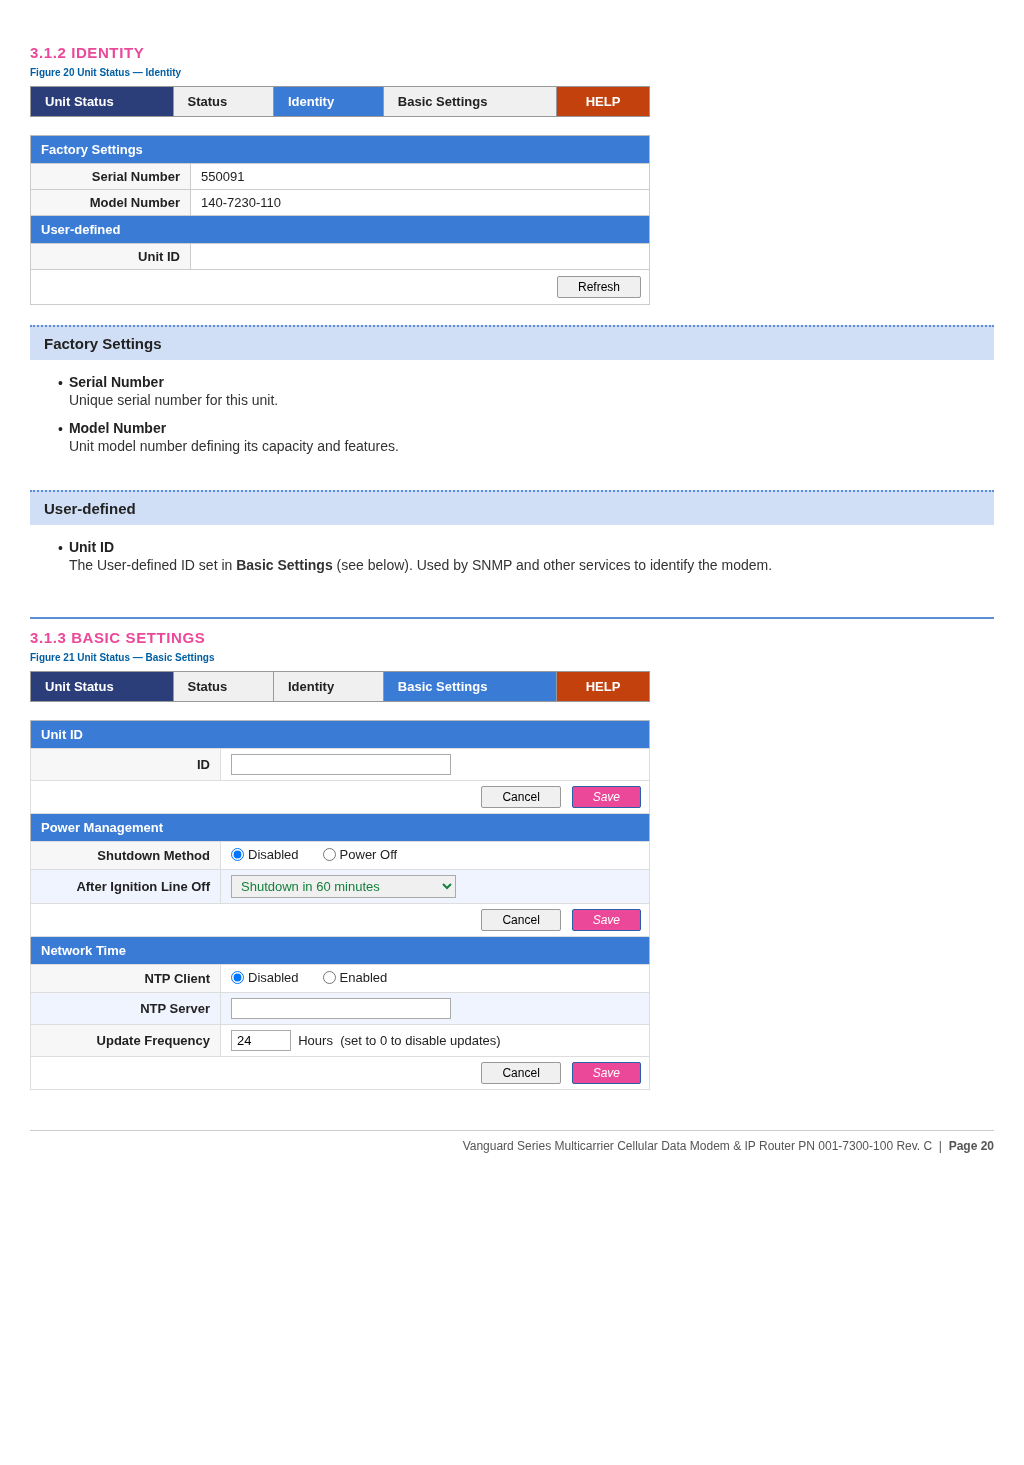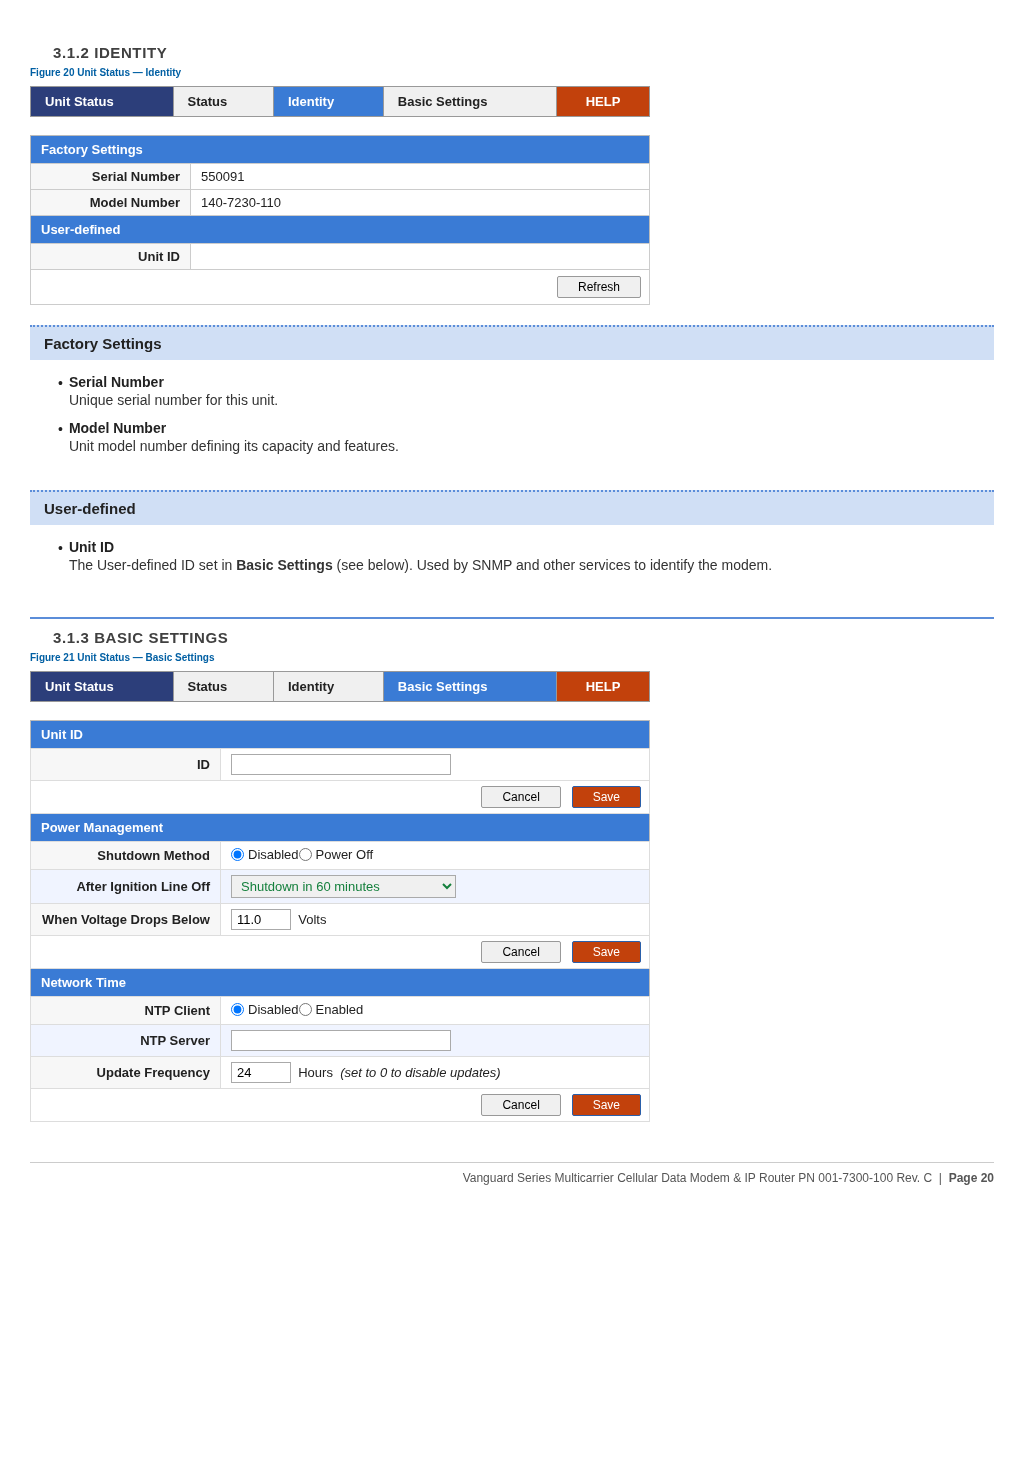--- a/index.html
+++ b/index.html
@@ -10,25 +10,24 @@
       color: #222;
       width: 1024px;
       min-height: 1465px;
       padding: 20px 30px 40px 30px;
     }
 
     
     .section-heading {
       font-size: 15px;
       font-weight: normal;
-      color: #404040;
+      color: #ec4899;
       margin-bottom: 6px;
       margin-top: 24px;
       letter-spacing: 0.04em;
-      margin-left: 23px;
     }
     .section-heading span {
       font-weight: bold;
     }
 
     .figure-caption {
       font-size: 10px;
       font-weight: bold;
       color: #005fa3;
       margin-bottom: 8px;
@@ -142,23 +141,24 @@
     
     .btn {
       padding: 3px 20px;
       border: 1px solid #999;
       background: #f0f0f0;
       font-size: 12px;
       cursor: pointer;
       border-radius: 2px;
     }
     .btn-blue {
-      background: #c2410c;
+      background: #ec4899;
       color: #fff;
       border: 1px solid #2a5faa;
+      font-style: italic;
     }
 
     
     .form-table {
       border-collapse: collapse;
       width: 620px;
       border: 1px solid #bbb;
       margin-bottom: 20px;
     }
     .form-table td {
@@ -204,21 +204,21 @@
       border: 1px solid #aaa;
       padding: 2px 5px;
       font-size: 13px;
       background: #f0f0f0;
       color: #15803d;
       width: 225px;
     }
 
     .radio-group {
       display: inline-flex;
-      gap: 0;
+      gap: 24px;
       align-items: flex-end;
     }
     .radio-group label {
       display: flex;
       align-items: center;
       gap: 4px;
       font-weight: normal;
       cursor: pointer;
     }
 
@@ -232,21 +232,21 @@
       text-align: right;
     }
     .page-footer .page-num {
       font-weight: bold;
     }
 
     
     b { font-weight: bold; }
 
     
-    .italic { font-style: italic; }
+    .italic { }
 
     .unit-id-input {
       width: 230px;
       border: 1px solid #aaa;
       padding: 2px 5px;
       font-size: 13px;
     }
   </style>
 </head>
 <body>
@@ -397,27 +397,20 @@
     </td>
   </tr>
   <tr class="stripe">
     <td class="form-label stripe">After Ignition Line Off</td>
     <td class="form-value stripe">
       <select>
         <option>Shutdown in 60 minutes</option>
       </select>
     </td>
   </tr>
-  <tr>
-    <td class="form-label">When Voltage Drops Below</td>
-    <td class="form-value">
-      <input type="text" class="small" value="11.0" style="">
-      &nbsp;<span>Volts</span>
-    </td>
-  </tr>
   <tr class="btn-row">
     <td colspan="2" style="text-align:right; padding:5px 8px; background:#fff; border:1px solid #ddd;">
       <button class="btn">Cancel</button>
       &nbsp;
       <button class="btn btn-blue">Save</button>
     </td>
   </tr>
 
   <tr class="section-row">
     <td colspan="2">Network Time</td>

